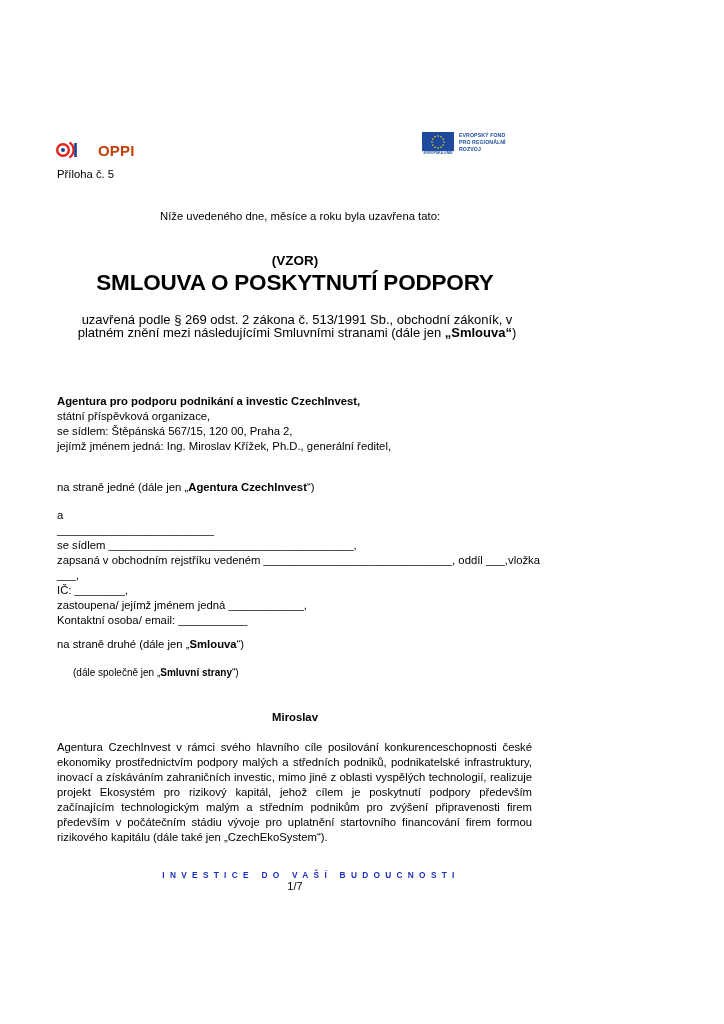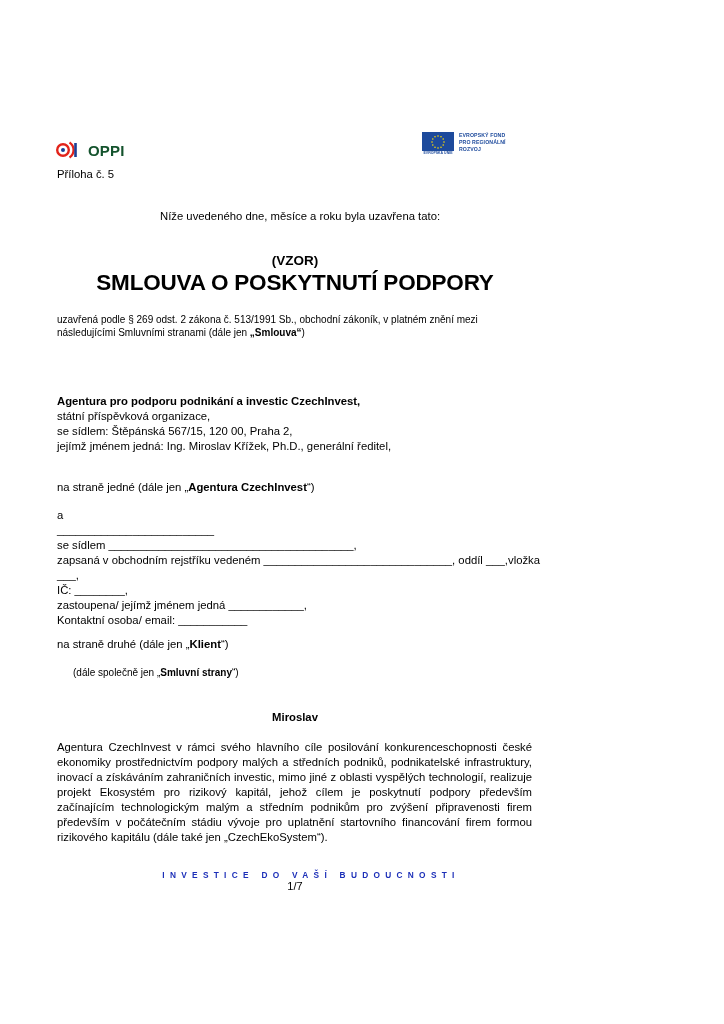--- a/index.html
+++ b/index.html
@@ -5,36 +5,36 @@
   html, body { margin: 0; padding: 0; background: #ffffff; }
   body { width: 724px; height: 1024px; position: relative; overflow: hidden;
          font-family: "Liberation Sans", sans-serif; color: #000; }
   .abs { position: absolute; }
   .t11 { font-size: 11.3px; line-height: 15px; }
   .b { font-weight: bold; }
 
   
   #oppi { left: 56px; top: 139px; height: 22px; display: flex; align-items: center; }
   #oppi svg { display: block; }
-  #oppi .word { color: #14532d; font-weight: bold; font-size: 15px; margin-left: 10px; letter-spacing: 0.2px; }
+  #oppi .word { color: #c2410c; font-weight: bold; font-size: 15px; margin-left: 20px; letter-spacing: 0.2px; }
 
   #priloha { left: 57px; top: 168px; font-size: 11.3px; }
 
   
   #eu { left: 422px; top: 132px; display: flex; align-items: flex-start; }
   #eu .flag { width: 32px; height: 24px; background: #1d4a9c; position: relative; }
   #eu .flag .stars { position: absolute; left: 0; top: 0; width: 32px; height: 19px; }
   #eu .flag .lbl { position: absolute; bottom: 0; left: 0; width: 32px; height: 5px; background: #fff; }
   #eu .flag .lbl span { display: block; font-size: 3.5px; line-height: 5px; color: #1d4a9c; text-align: center; font-weight: bold; }
   #eu .txt { margin-left: 5px; color: #1d4a9c; font-size: 5.2px; line-height: 7px; font-weight: bold; letter-spacing: 0.1px; }
 
   #intro { left: 160px; top: 210px; font-size: 11.3px; }
   #vzor { left: 0; width: 590px; text-align: center; top: 253px; font-size: 13.5px; font-weight: bold; }
   #title { left: 0; width: 590px; text-align: center; top: 270px; font-size: 22.5px; font-weight: bold; letter-spacing: -0.2px; }
-  #subtitle { left: 57px; width: 480px; top: 313px; font-size: 10px; line-height: 13px; text-align: left; }
+  #subtitle { left: 57px; width: 480px; top: 313px; font-size: 13px; line-height: 13px; text-align: center; }
 
   #party1 { left: 57px; top: 394px; }
   #party1-side { left: 57px; top: 481px; font-size: 11.3px; }
 
   #a { left: 57px; top: 509px; font-size: 11.3px; }
   #party2 { left: 57px; top: 523px; width: 475px; }
   #party2 div { font-size: 11.3px; line-height: 15px; white-space: nowrap; }
   #p2-line3 { display: flex; justify-content: space-between; }
 
   #party2-side { left: 57px; top: 638px; font-size: 11.3px; }
@@ -109,21 +109,21 @@
   <div>se sídlem _______________________________________,</div>
   <div id="p2-line3">
     <span>zapsaná v obchodním rejstříku vedeném ______________________________, oddíl ___,</span>
     <span>vložka</span>
   </div>
   <div>___,</div>
   <div>IČ: ________,</div>
   <div>zastoupena/ jejímž jménem jedná ____________,</div>
   <div>Kontaktní osoba/ email: ___________</div>
 </div>
-<div id="party2-side" class="abs"><span>na straně druhé (dále jen „</span><b>Klient</b><span>“)</span></div>
+<div id="party2-side" class="abs"><span>na straně druhé (dále jen „</span><b>Smlouva</b><span>“)</span></div>
 
 <div id="parties" class="abs"><span>(dále společně jen „</span><b>Smluvní strany</b><span>“)</span></div>
 
 <div id="preamb-h" class="abs">Miroslav</div>
 <div id="preamb" class="abs">Agentura CzechInvest v rámci svého hlavního cíle posilování konkurenceschopnosti české ekonomiky prostřednictvím podpory malých a středních podniků, podnikatelské infrastruktury, inovací a získáváním zahraničních investic, mimo jiné z oblasti vyspělých technologií, realizuje projekt Ekosystém pro rizikový kapitál, jehož cílem je poskytnutí podpory především začínajícím technologickým malým a středním podnikům pro zvýšení připravenosti firem především v počátečním stádiu vývoje pro uplatnění startovního financování firem formou rizikového kapitálu (dále také jen „CzechEkoSystem“).</div>
 
 <div id="footer-motto" class="abs">INVESTICE DO VAŠÍ BUDOUCNOSTI</div>
 <div id="page-num" class="abs">1/7</div>
 
 </body></html>

